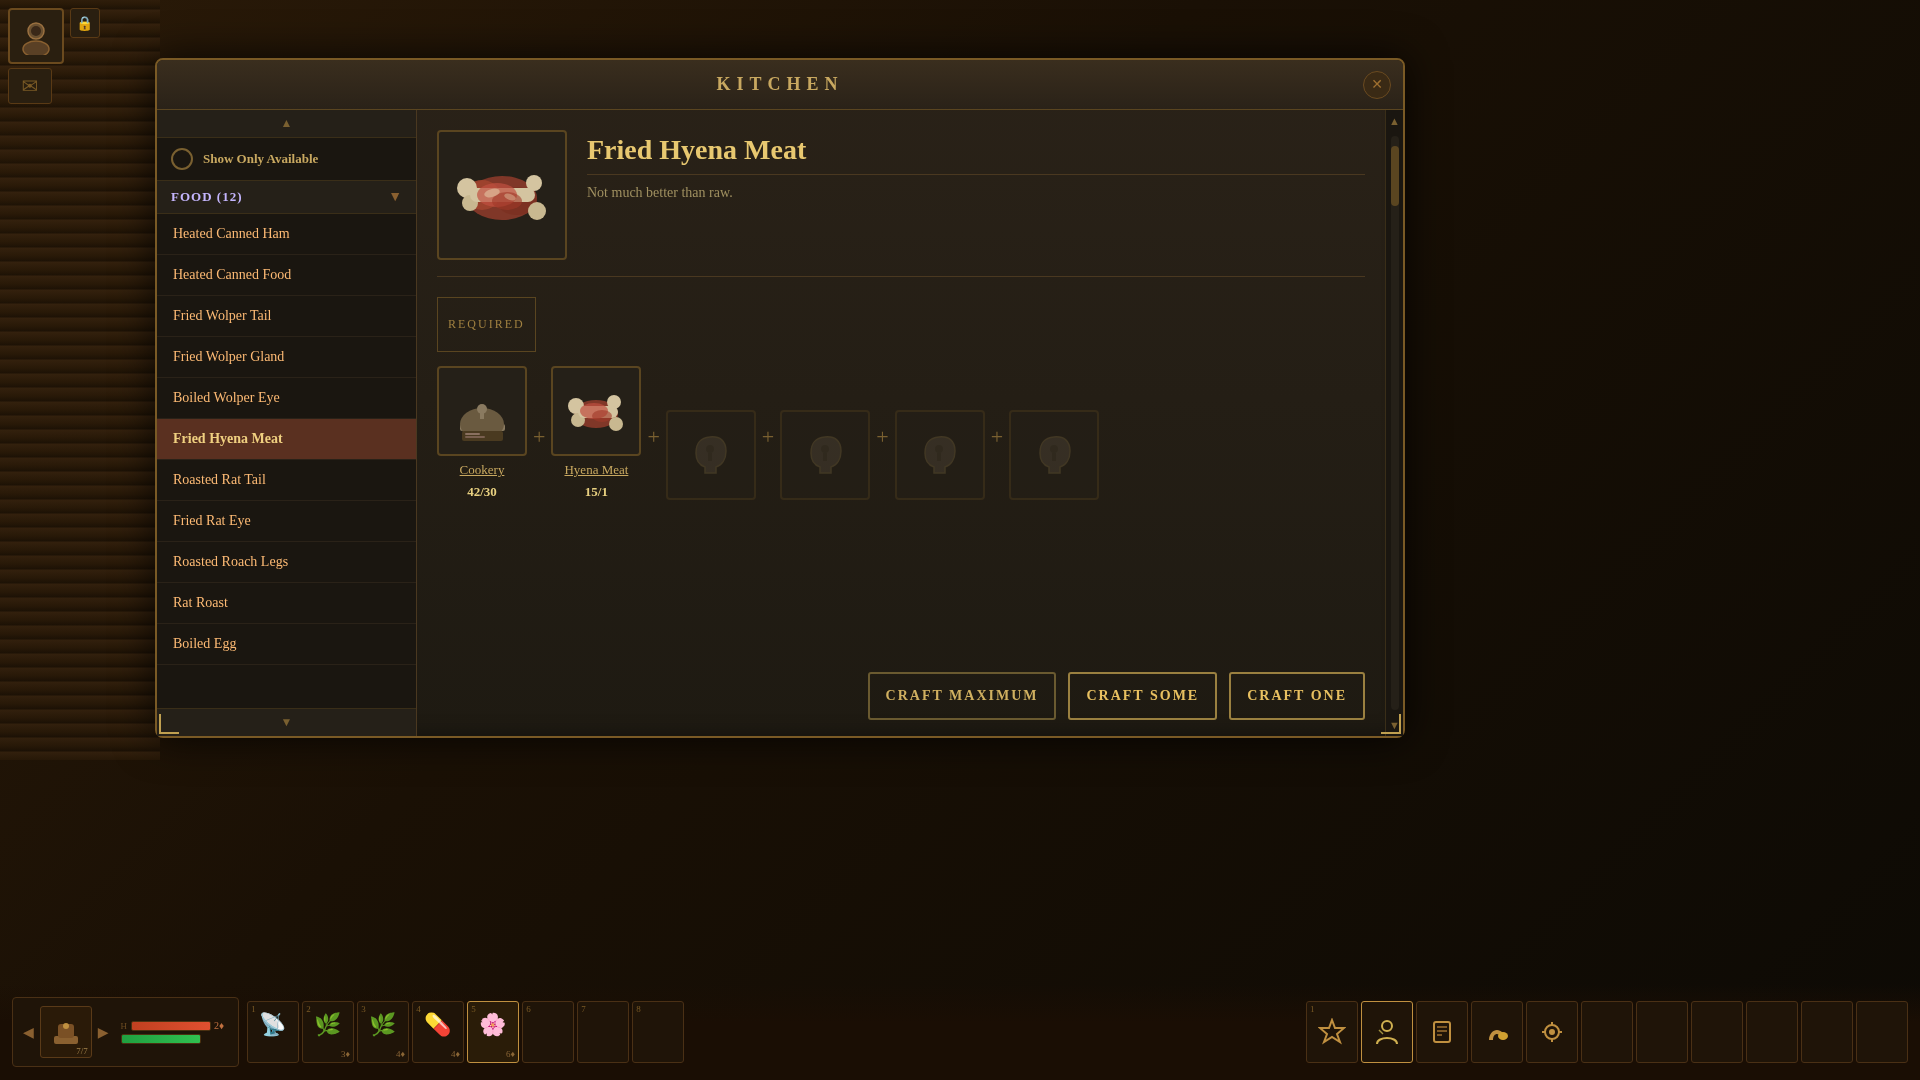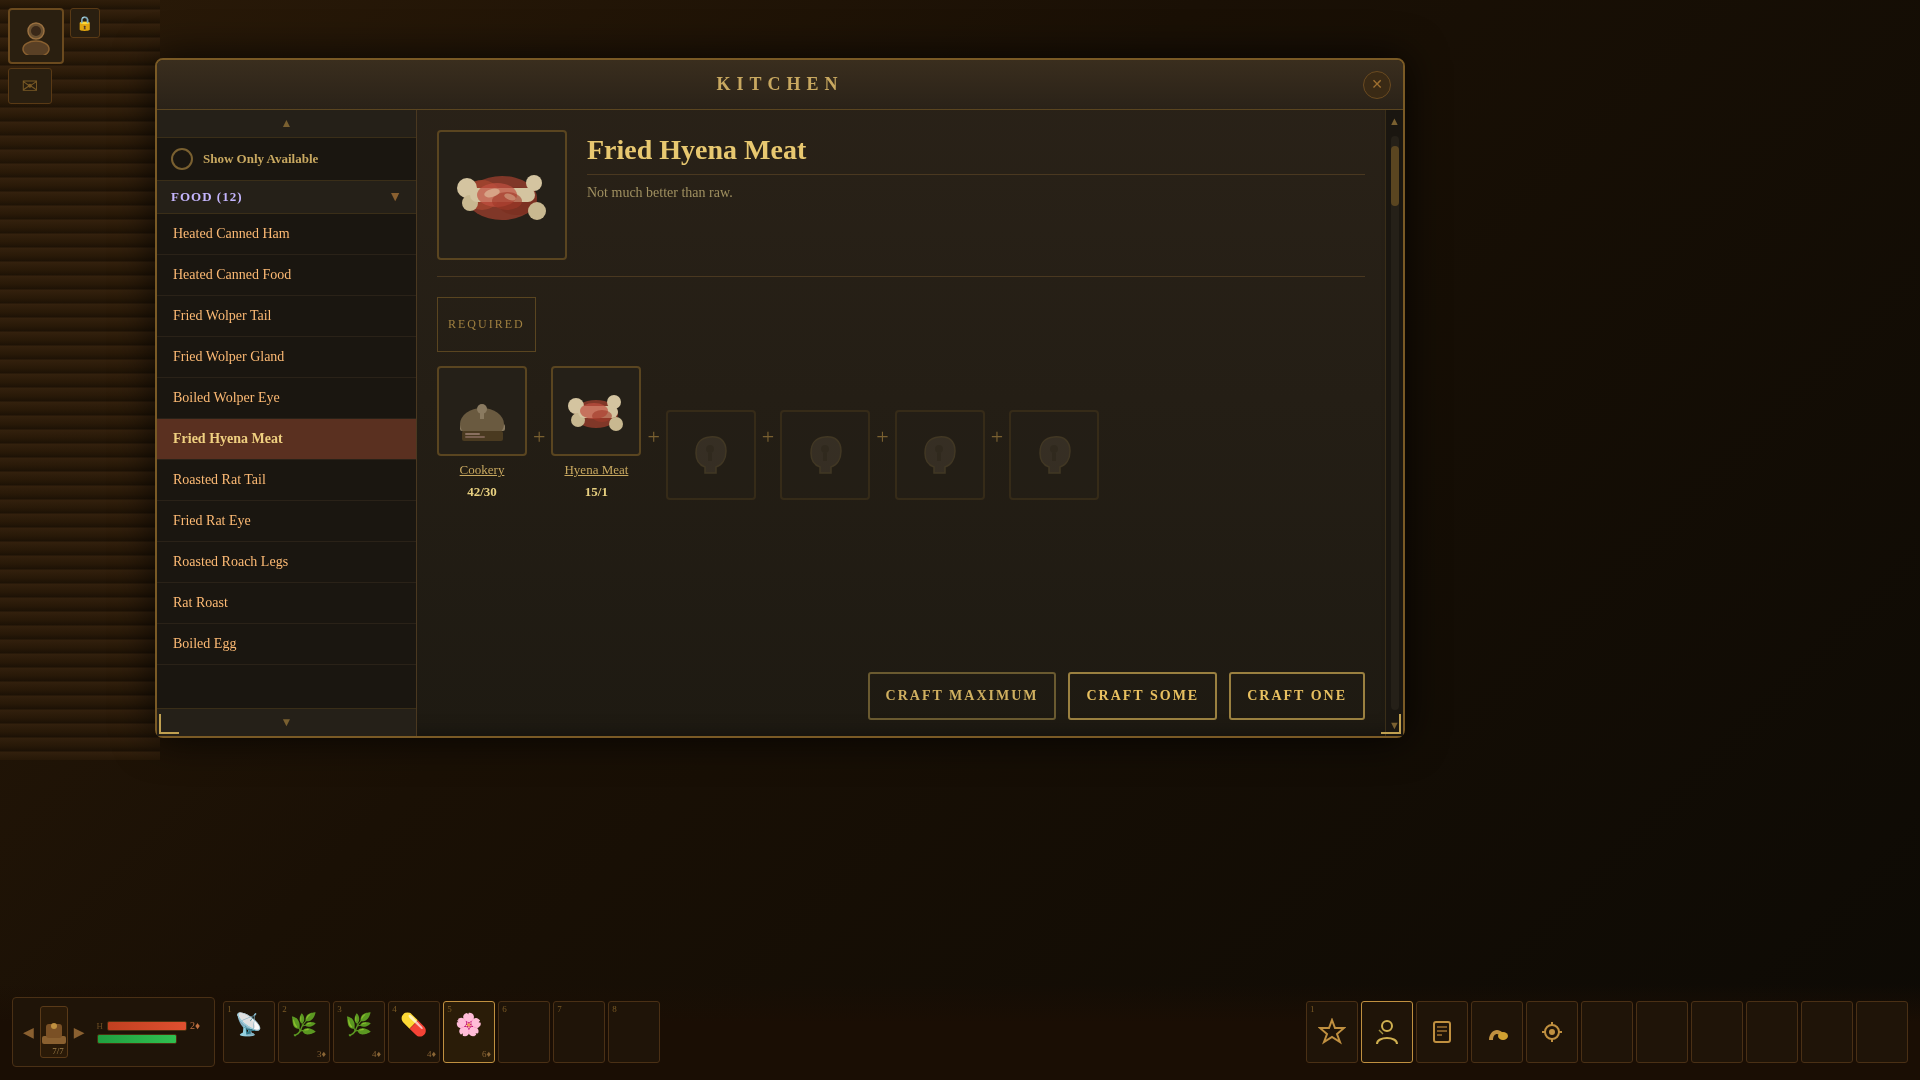--- a/index.html
+++ b/index.html
@@ -95,21 +95,21 @@
     }
 
     .hud-arrow {
       color: #8a6030;
       font-size: 14px;
       cursor: pointer;
       padding: 0 2px;
     }
 
     .hud-item {
-      width: 28px; height: 52px;
+      width: 52px; height: 52px;
       background: #2a1a08;
       border: 1px solid #5a3a18;
       border-radius: 3px;
       display: flex; flex-direction: column;
       align-items: center; justify-content: center;
       position: relative;
       font-size: 20px;
       color: #c8a060;
     }
 

